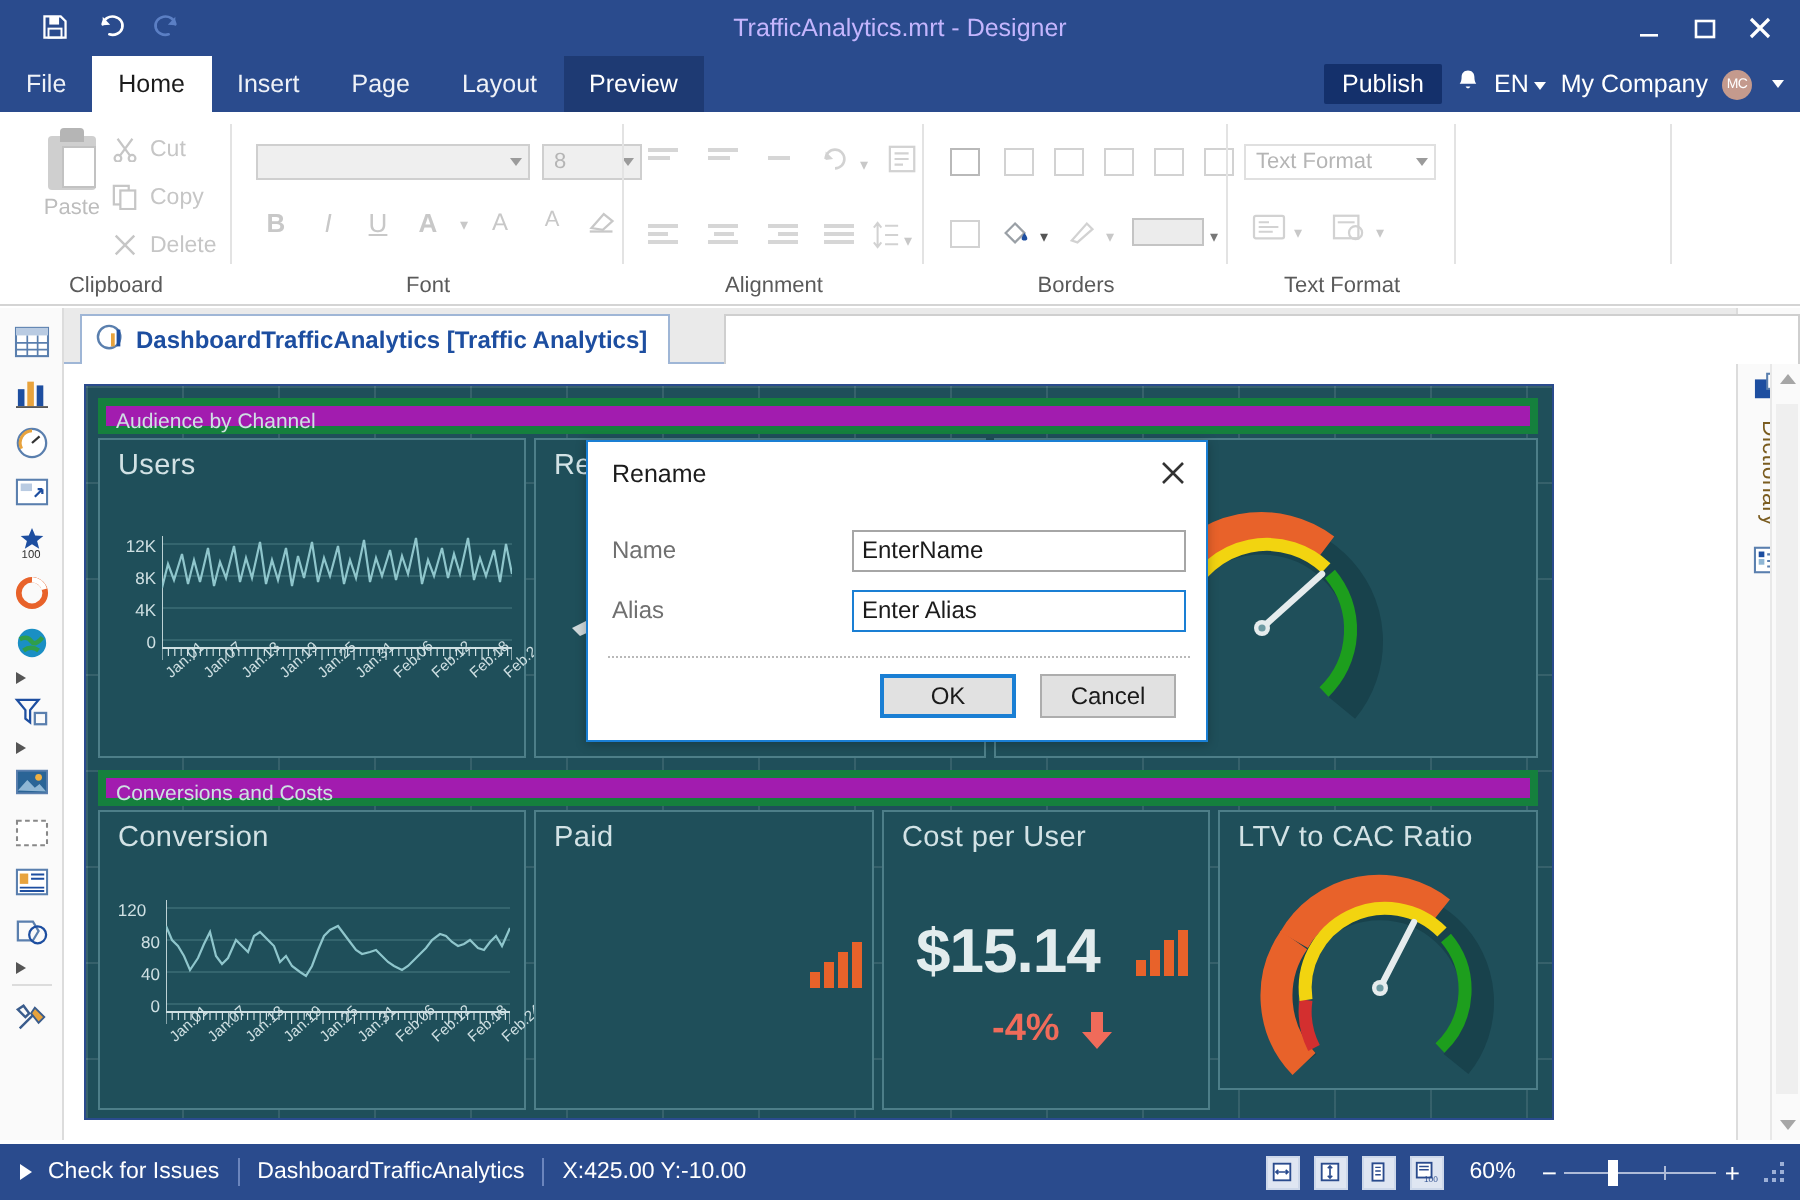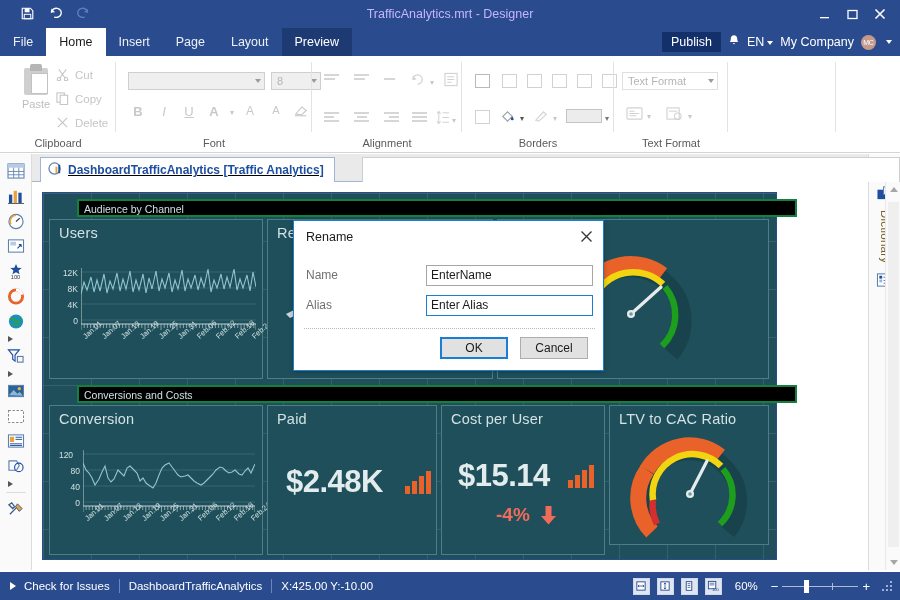--- a/index.html
+++ b/index.html
@@ -115,21 +115,21 @@
   }
 
   
   .doctabs {
     position:absolute; left:32px; top:154px; width:836px; height:28px;
     background:#eaeaea; border-bottom:1px solid #9fb6d6;
   }
   .doctab {
     position:absolute; left:8px; top:3px; height:25px; background:#fff;
     border:1px solid #9fb6d6; border-bottom:none; display:flex; align-items:center;
-    padding:0 10px 0 7px; gap:5px;text-decoration:underline;
+    padding:0 10px 0 7px; gap:5px;
   }
   .doctab-label { font-size:12px; font-weight:bold; color:#1d4ea0; white-space:nowrap; }
   .doctab-ghost {
     position:absolute; left:330px; top:3px; width:538px; height:25px; background:#fff;
     border:1px solid #cfcfcf; border-bottom:none;
   }
 
   
   .canvaswrap {
     position:absolute; left:32px; top:182px; width:836px; height:388px;
@@ -140,21 +140,21 @@
     position:absolute; left:10px; top:10px; width:735px; height:368px;
     background:#1f4f5a; border:1px solid #2a4b8d;
   }
   .gridlines {
     position:absolute; inset:0;
     background-image:
       repeating-linear-gradient(to right, rgba(255,255,255,.10) 0 1px, transparent 1px 48px),
       repeating-linear-gradient(to bottom, rgba(255,255,255,.10) 0 1px, transparent 1px 48px);
   }
   .band {
-    position:absolute; background:#000000; border:2px solid #15803d;margin-left:28px;
+    position:absolute; background:#a21caf; border:4px solid #15803d;
   }
   .band-title {
     position:absolute; left:5px; top:2px; font-size:10.5px; color:#cfe0e3;
   }
   .panel {
     position:absolute; background:#1f4f5a; border:1px solid #4d7e88;
   }
   .panel-title {
     position:absolute; left:9px; top:5px; font-size:14.5px; color:#d2e2e5;
     font-weight:normal; letter-spacing:0.2px;
@@ -809,21 +809,20 @@
         <span class="tick-lbl" style="left:108px; top:110px;">Jan.25</span>
         <span class="tick-lbl" style="left:127px; top:110px;">Jan.31</span>
         <span class="tick-lbl" style="left:146px; top:110px;">Feb.06</span>
         <span class="tick-lbl" style="left:164px; top:110px;">Feb.12</span>
         <span class="tick-lbl" style="left:182px; top:110px;">Feb.18</span>
         <span class="tick-lbl" style="left:199px; top:110px;">Feb.24</span>
       </div>
 
       <div class="panel" style="left:224px; top:212px; width:170px; height:150px;">
         <span class="panel-title">Paid</span>
-        <span class="bignum" style="left:18px; top:58px;">$2.48K</span>
         <div class="sparkbars" style="left:137px; top:64px;">
           <b style="height:8px"></b>
             <b style="height:13px"></b>
             <b style="height:18px"></b>
             <b style="height:23px"></b>
         </div>
       </div>
 
       <div class="panel" style="left:398px; top:212px; width:164px; height:150px;">
         <span class="panel-title">Cost per User</span>

